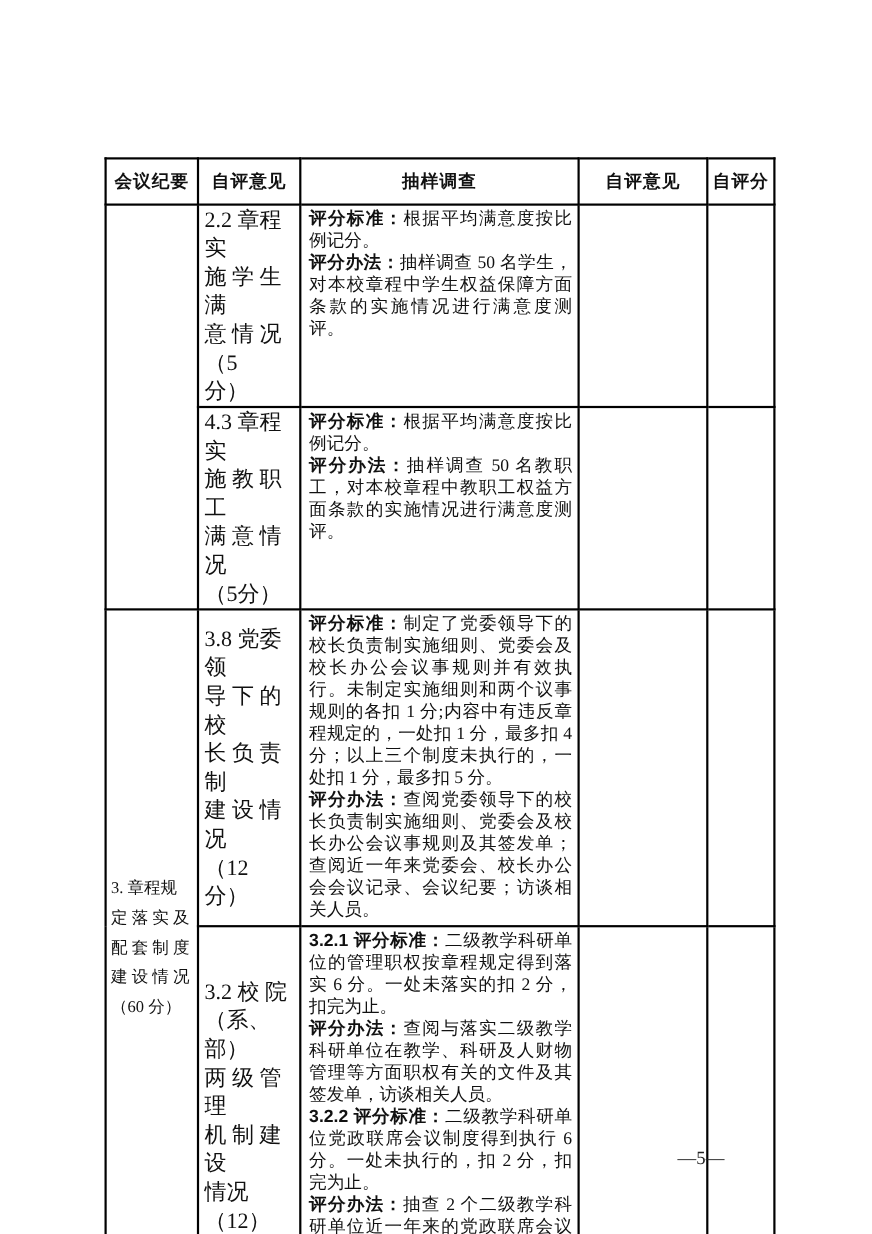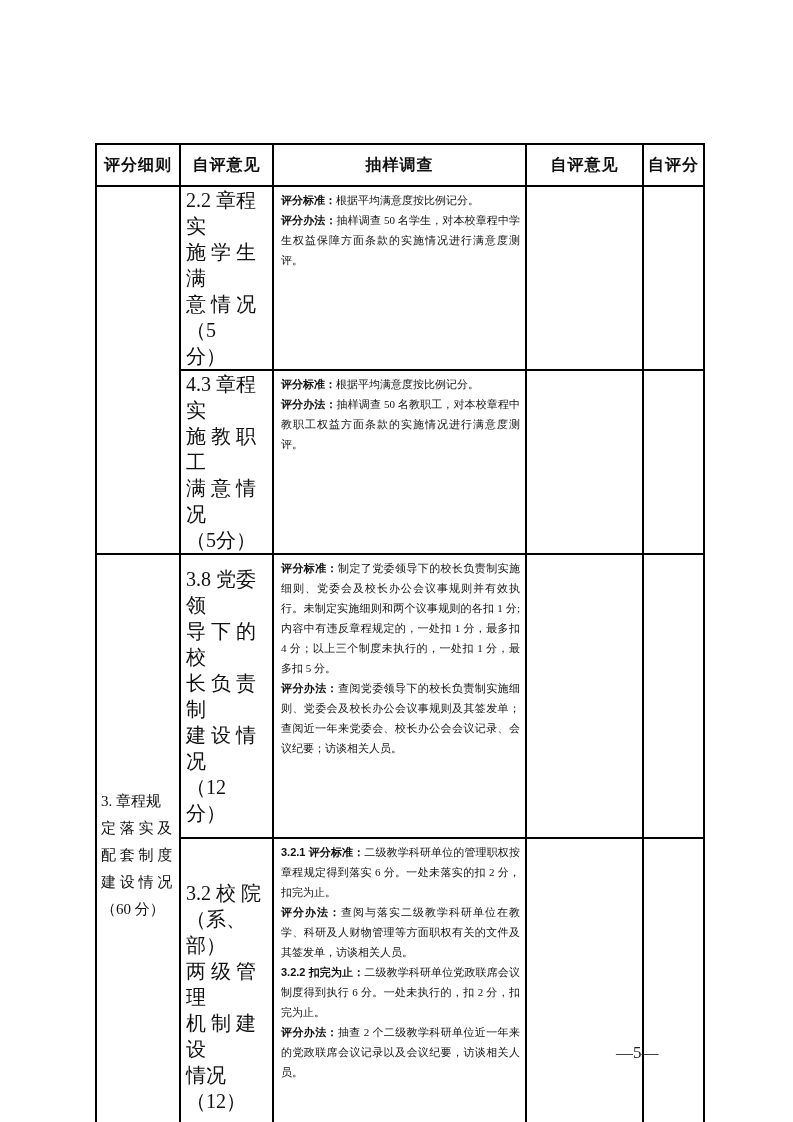--- a/index.html
+++ b/index.html
@@ -44,21 +44,21 @@
   }
   td.c2 {
     font-size: 20px;
     line-height: 26px;
     text-align: left;
     vertical-align: middle;
     white-space: pre-line;
     padding: 0 5px;
   }
   td.c3 {
-    font-size: 11px;
+    font-size: 16px;
     line-height: 20px;
     text-align: justify;
     vertical-align: top;
     padding: 3px 5px 3px 7px;
     margin-top: 29px;
   }
   td.c3 p { margin: 0; }
   .dlabel {
     font-family: "Liberation Sans", "DejaVu Sans", sans-serif;
     font-weight: bold;
@@ -84,21 +84,21 @@
   <table class="eval-table">
     <colgroup>
       <col style="width:84px">
       <col style="width:93px">
       <col style="width:253px">
       <col style="width:117px">
       <col style="width:61px">
     </colgroup>
     <tbody>
         <tr>
-      <th>评分细则</th>
+      <th>会议纪要</th>
       <th>自评意见</th>
       <th>抽样调查</th>
       <th>自评意见</th>
       <th>自评分</th>
     </tr>
     <tr class="r-a">
       <td class="c1" rowspan="2"></td>
       <td class="c2">2.2 章程实
 施 学 生 满
 意 情 况（5
@@ -142,21 +142,21 @@
     </tr>
     <tr class="r-d">
       <td class="c2">3.2 校 院
 （系、部）
 两 级 管 理
 机 制 建 设
 情况（12）</td>
       <td class="c3">
             <p><b class="dlabel">3.2.1 评分标准：</b>二级教学科研单位的管理职权按章程规定得到落实 6 分。一处未落实的扣 2 分，扣完为止。</p>
             <p><b class="dlabel">评分办法：</b>查阅与落实二级教学科研单位在教学、科研及人财物管理等方面职权有关的文件及其签发单，访谈相关人员。</p>
-            <p><b class="dlabel">3.2.2 扣完为止：</b>二级教学科研单位党政联席会议制度得到执行 6 分。一处未执行的，扣 2 分，扣完为止。</p>
+            <p><b class="dlabel">3.2.2 评分标准：</b>二级教学科研单位党政联席会议制度得到执行 6 分。一处未执行的，扣 2 分，扣完为止。</p>
             <p><b class="dlabel">评分办法：</b>抽查 2 个二级教学科研单位近一年来的党政联席会议记录以及会议纪要，访谈相关人员。</p>
           </td>
       <td></td>
       <td></td>
     </tr>
   </tbody>
     </table>
 
   <div class="page-number">—5—</div>
 

